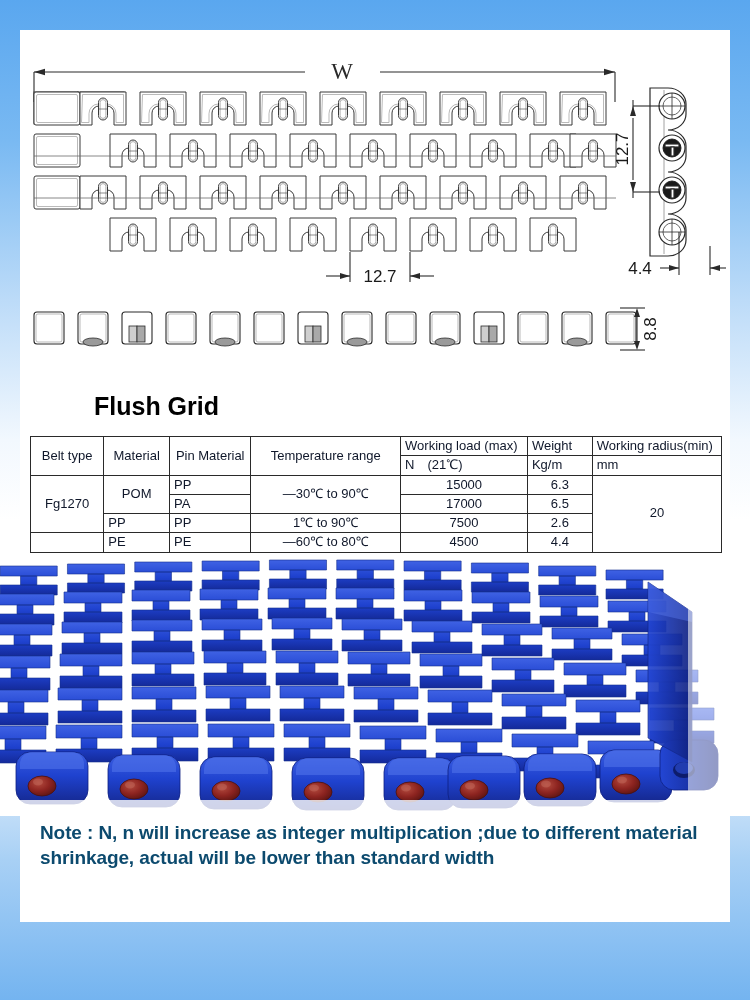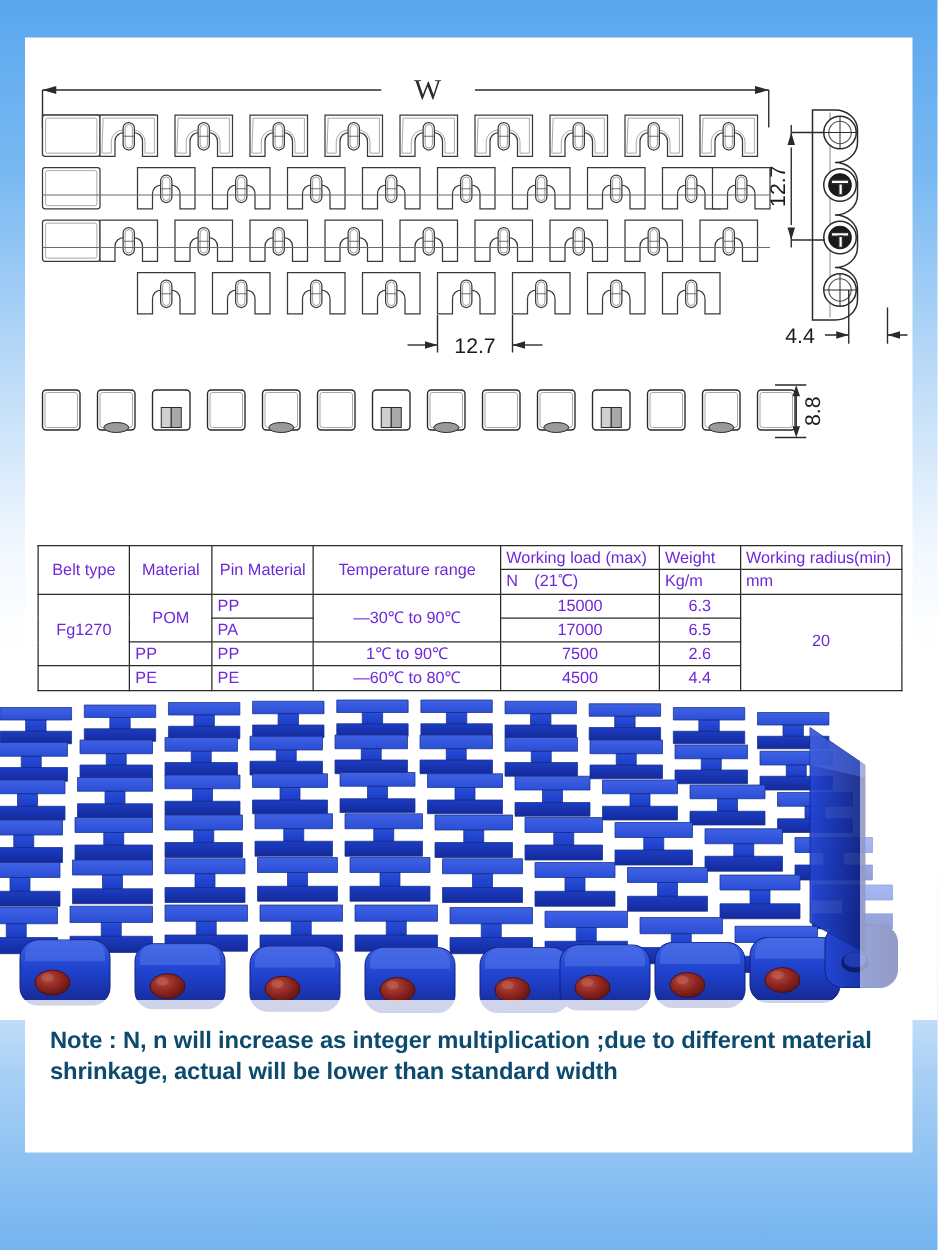--- a/index.html
+++ b/index.html
@@ -32,21 +32,21 @@
   }
   .heading .h-flush {
     font-size:25px; font-weight:bold; color:#000; margin-left:60px;
     white-space:pre;
   }
 
   
   .spec-wrap { position:absolute; left:30px; top:436px; width:692px; }
   table.spec {
     border-collapse:collapse; width:692px;
-    font-size:13px; color:#6d28d9; background:#fff;
+    font-size:13px; color:#0f172a; background:#fff;
   }
   table.spec td, table.spec th {
     border:1px solid #2a2a2a; font-weight:normal; padding:1px 4px;
     vertical-align:middle; line-height:1.25; white-space:nowrap;
   }
   .c-center { text-align:center; }
   .c-left   { text-align:left; }
   .c-right  { text-align:center; }
   .h-row td { height:19px; }
   .b-row td { height:18px; }
@@ -430,20 +430,21 @@
         <path d="M617,278 l-3,9 h6 z" fill="#2a2a2a" stroke="none"></path>
         <path d="M617,320 l-3,-9 h6 z" fill="#2a2a2a" stroke="none"></path>
         <line x1="600" y1="278" x2="625" y2="278"></line>
         <line x1="600" y1="320" x2="625" y2="320"></line>
       </g>
       <text x="636" y="299" text-anchor="middle" font-family="'Liberation Sans',sans-serif" font-size="17" fill="#1a1a1a" transform="rotate(-90 636 299)">8.8</text>
     </svg>
   </div>
 
   <div class="heading">
+    <span class="h-flush">Flush Grid</span>
   </div>
 
   <div class="spec-wrap">
     <table class="spec">
       <tbody>
         <tr class="h-row">
           <td class="c-center" rowspan="2" style="width:76px">Belt type</td>
           <td class="c-center" rowspan="2" style="width:68px">Material</td>
           <td class="c-center" rowspan="2" style="width:82px">Pin Material</td>
           <td class="c-center" rowspan="2" style="width:156px">Temperature range</td>

